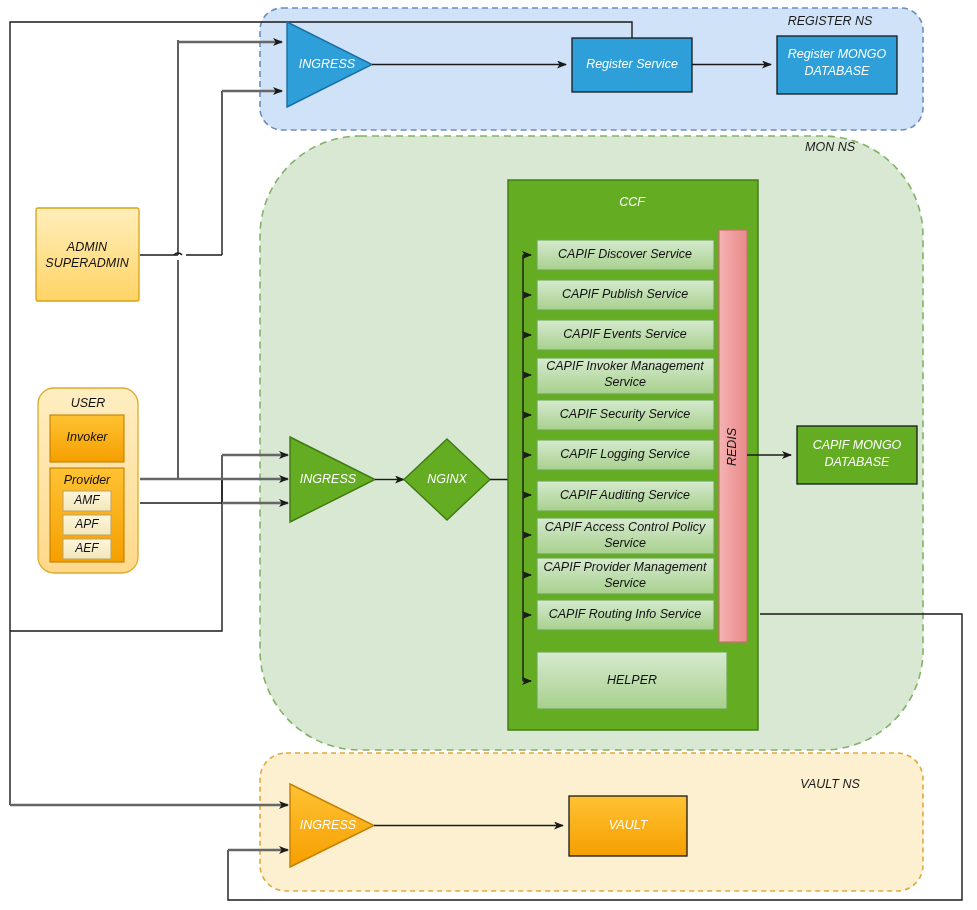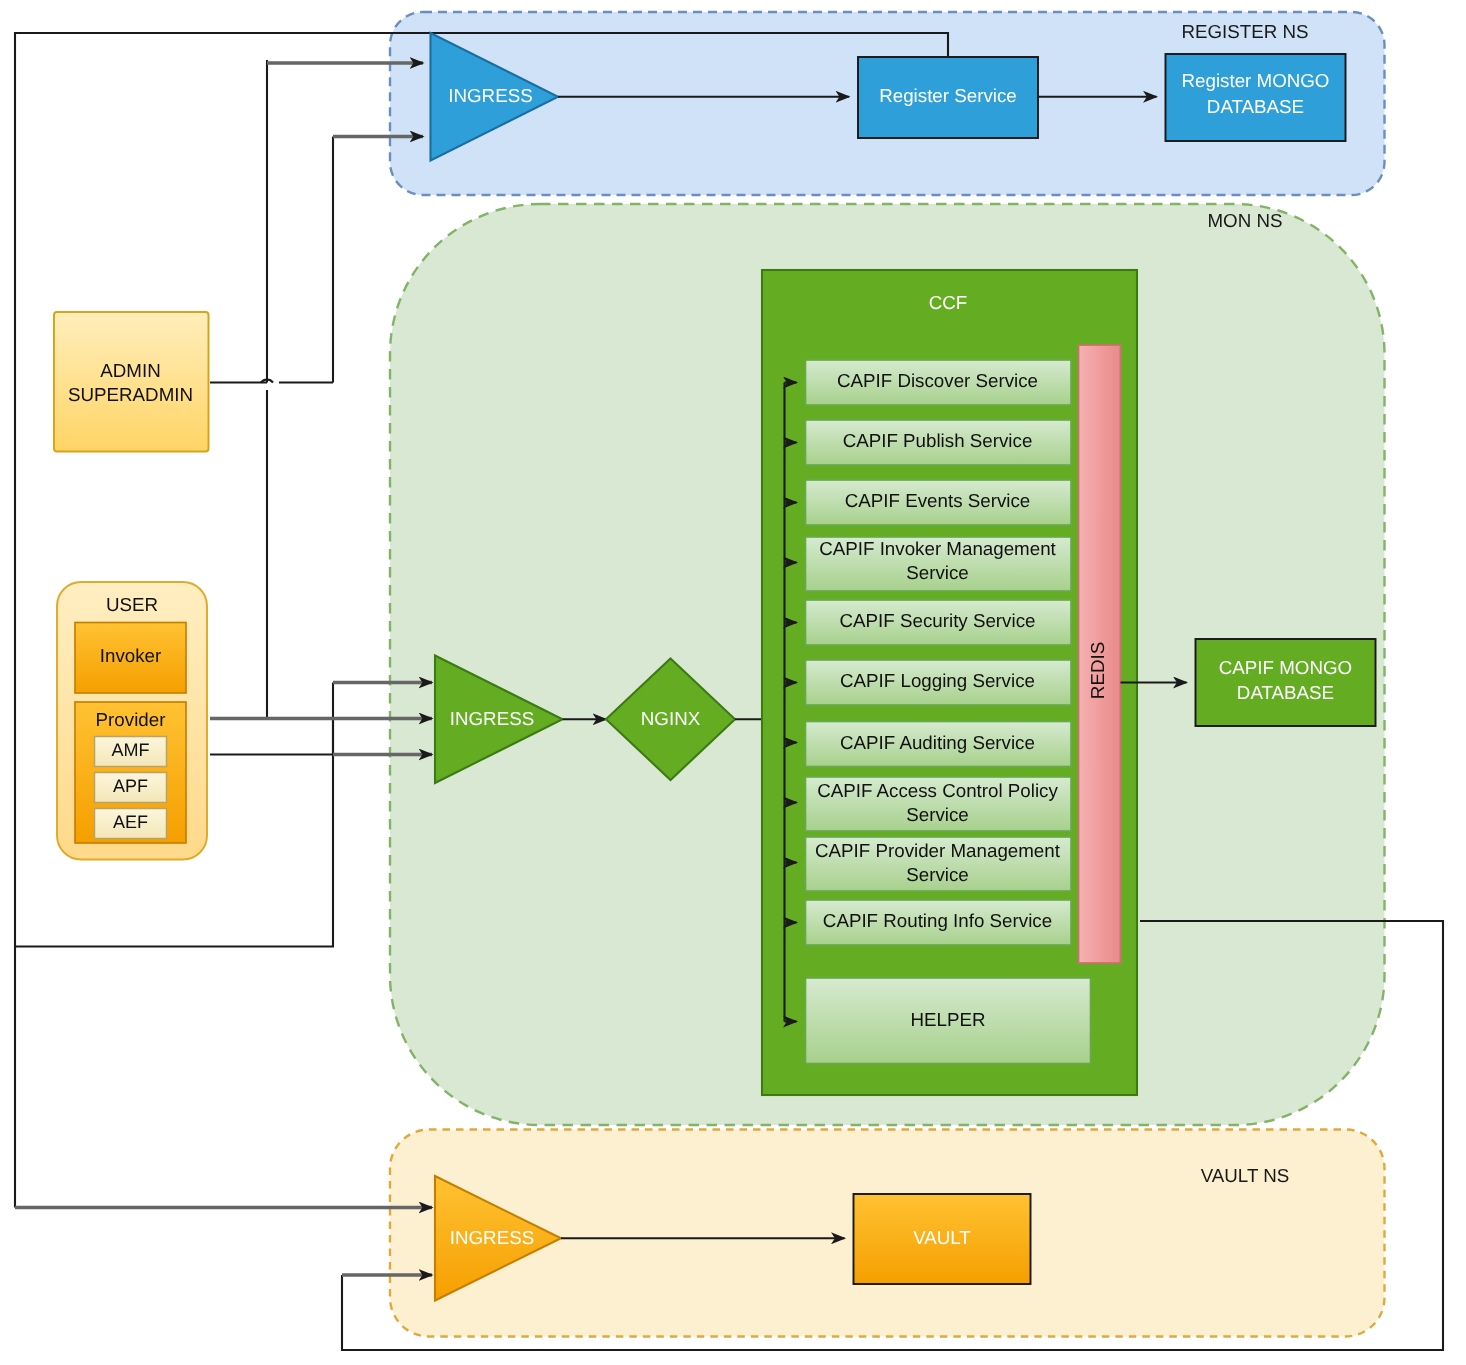--- a/index.html
+++ b/index.html
@@ -1,18 +1,18 @@
 <!DOCTYPE html>
 <html><head>
 <meta charset="utf-8">
 <style>
   html,body{margin:0;padding:0;background:#ffffff;}
   body{width:977px;height:910px;overflow:hidden;
        font-family:"Liberation Sans","DejaVu Sans",sans-serif;}
-  #stage{position:relative;width:977px;height:782px;}
+  #stage{position:relative;width:977px;height:782px;font-style:italic;}
   svg{position:absolute;left:0;top:0;}
   .ns-label{font-size:12.5px;fill:#1a1a1a;}
   .svc-label{font-size:12.5px;fill:#111111;}
   .white-label{font-size:12.5px;fill:#ffffff;}
   .dark-label{font-size:12.5px;fill:#111111;}
   .small-label{font-size:12px;fill:#111111;}
   text{dominant-baseline:middle;text-anchor:middle;
        font-family:"Liberation Sans","DejaVu Sans",sans-serif;}
 </style>
 </head>

